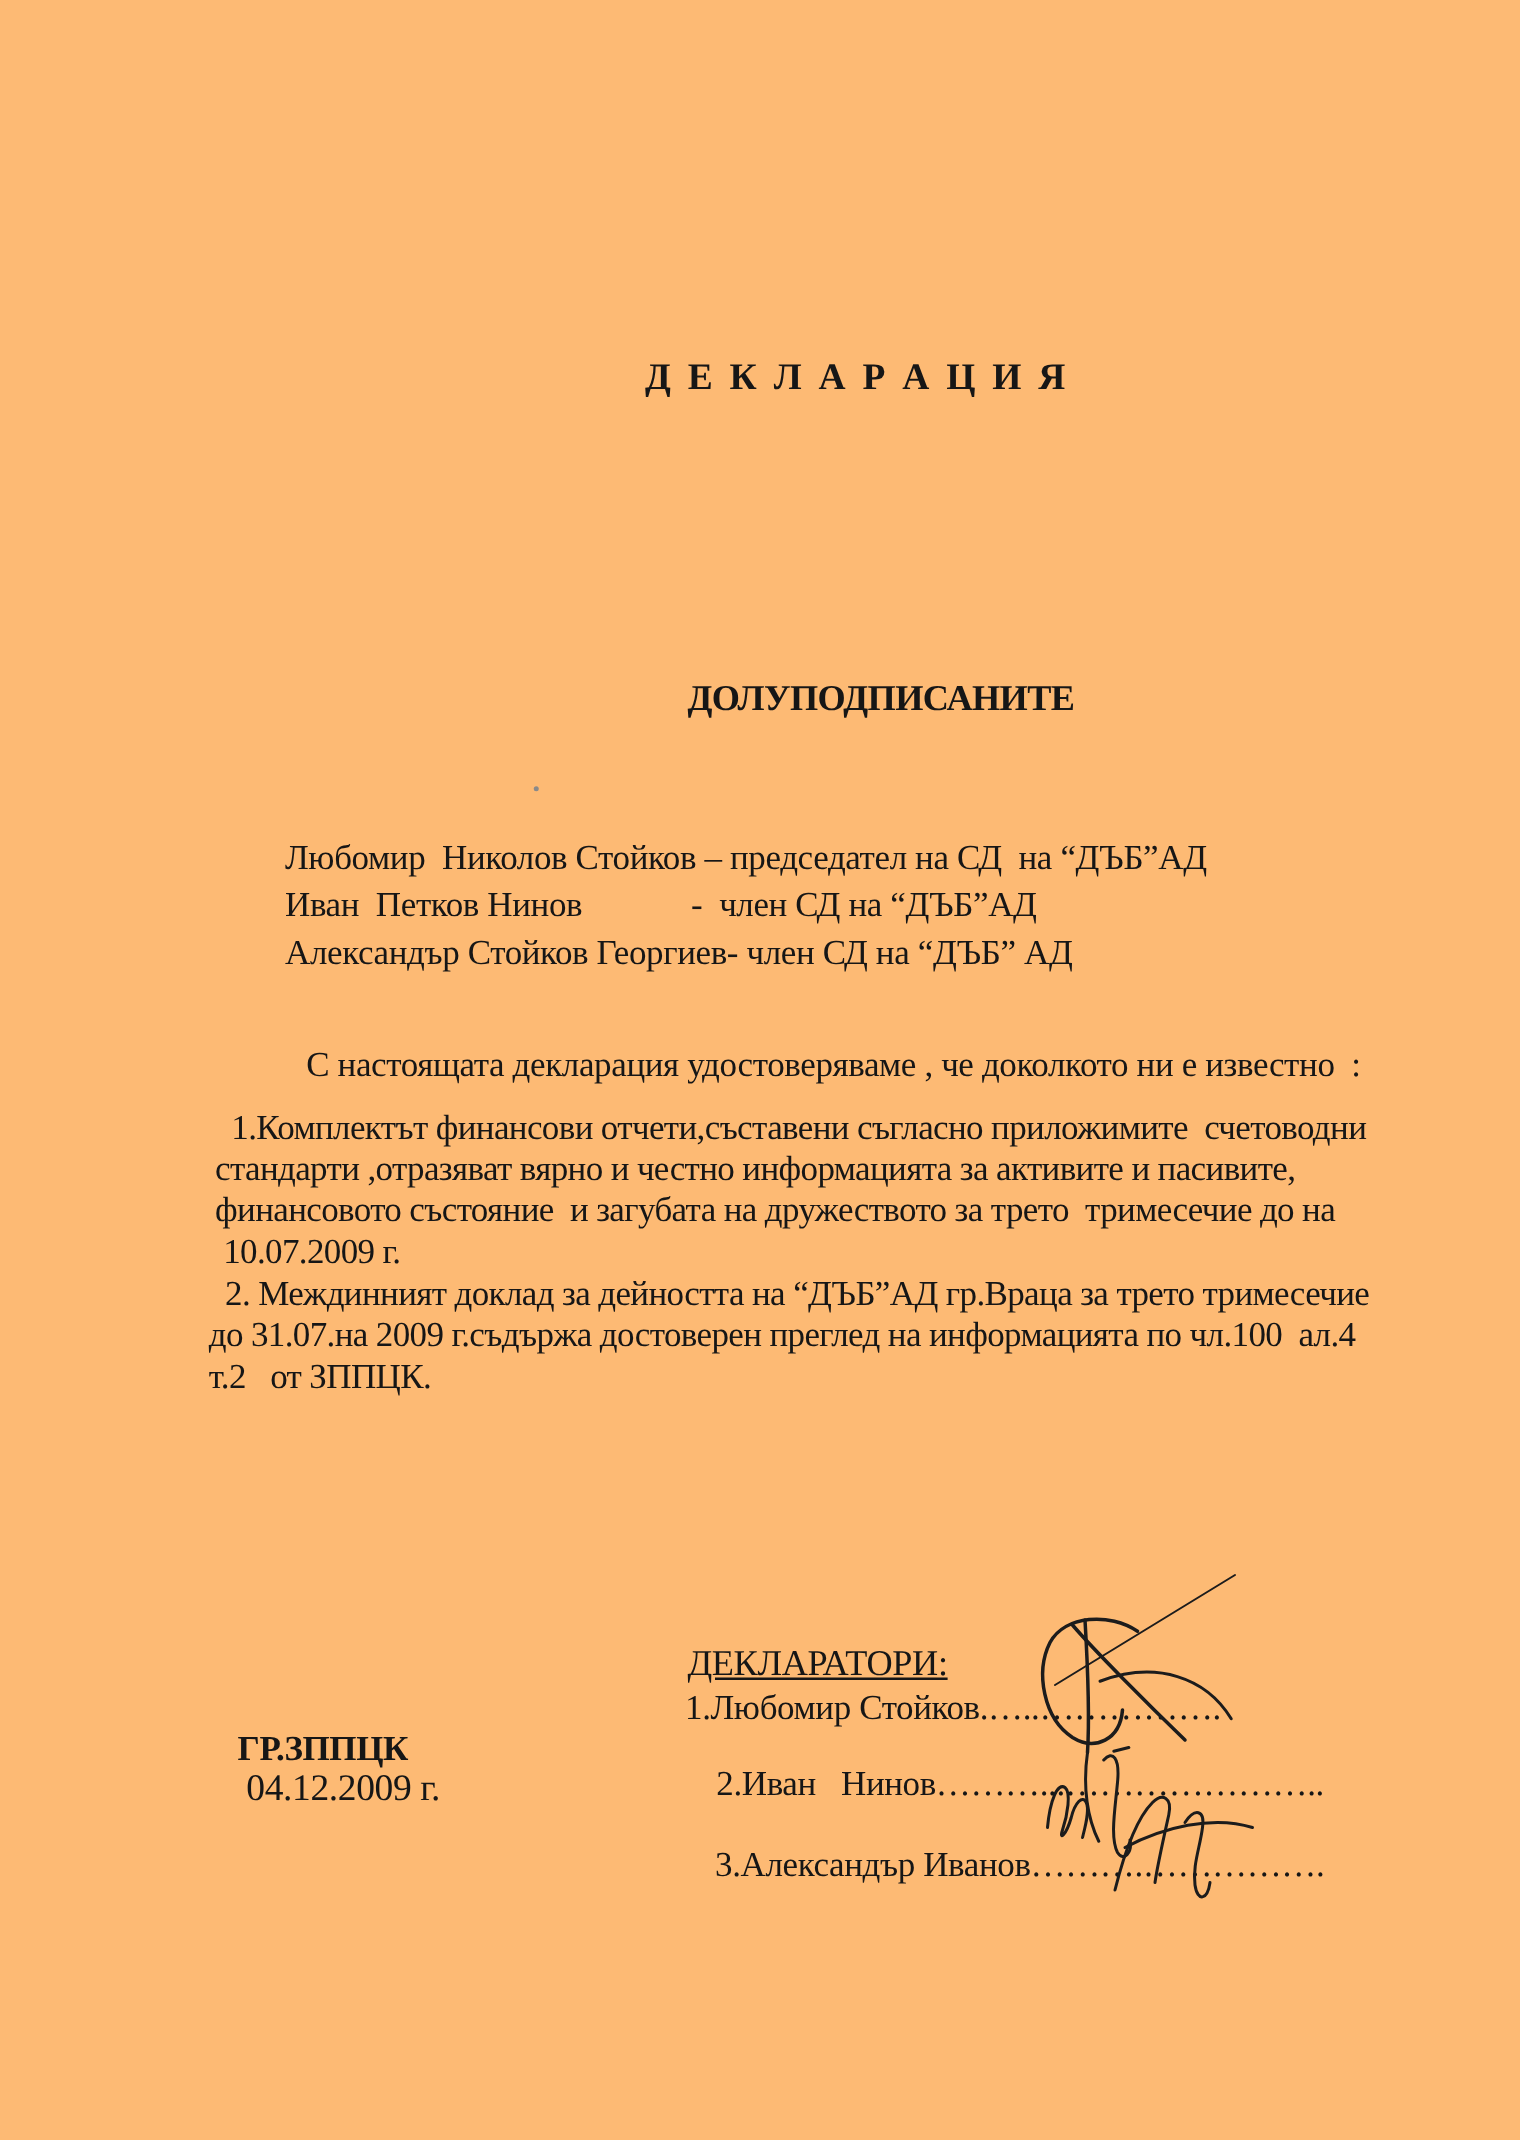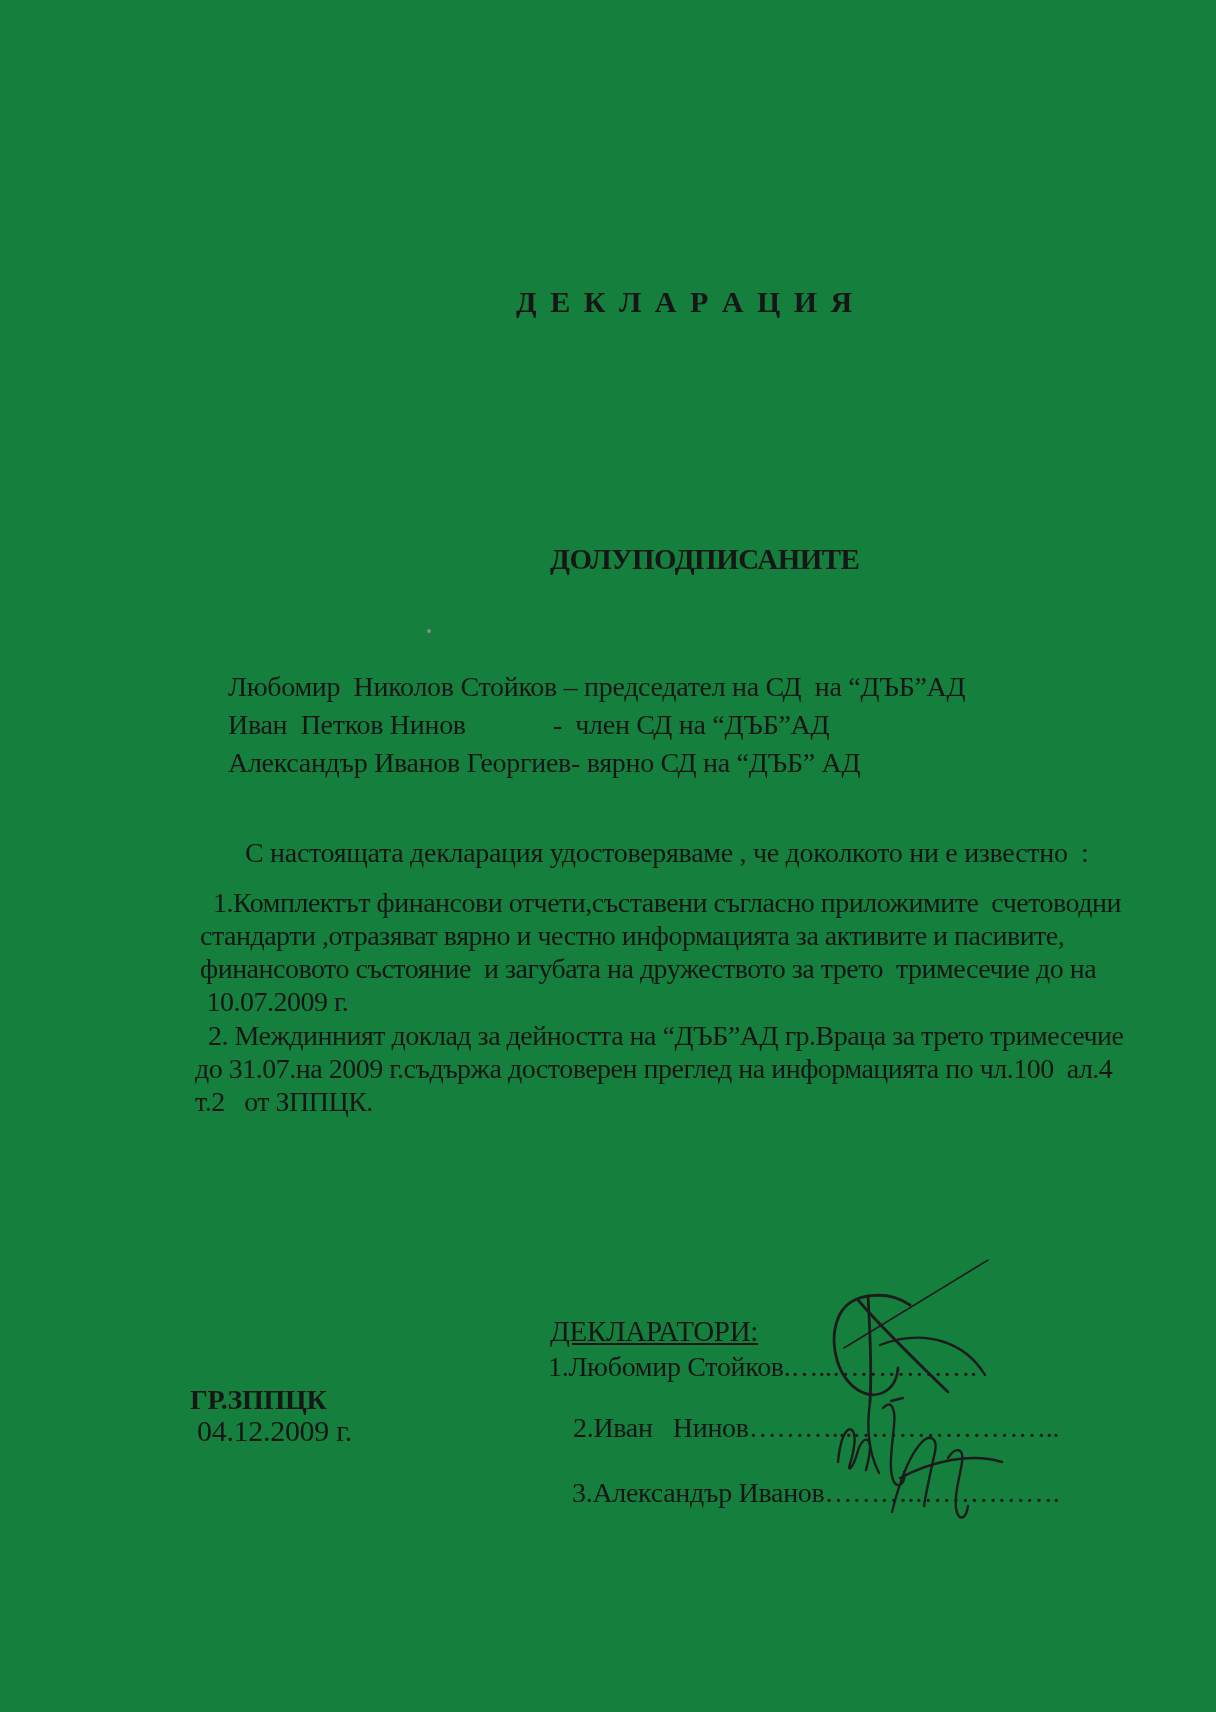--- a/index.html
+++ b/index.html
@@ -1,20 +1,20 @@
 <!DOCTYPE html>
 <html><head>
 <meta charset="utf-8">
 <style>
   html, body { margin: 0; padding: 0; }
   .page {
     position: relative;
     width: 1216px;
     height: 1712px;
-    background: #15803d;
+    background: #fdba74;
     font-family: "Liberation Serif", serif;
     color: #161616;
     overflow: hidden;
   }
   .t {
     position: absolute;
     white-space: pre;
     line-height: 1;
     letter-spacing: -0.3px;
   }
@@ -27,21 +27,21 @@
     left: 550px; top: 545px;
     font-size: 29px; font-weight: bold;
     letter-spacing: -0.5px;
   }
   .signatories { position: absolute; left: 228px; top: 668px; }
   .signatories .line {
     white-space: pre; font-size: 28px; line-height: 38px;
     letter-spacing: -0.3px;
   }
   .intro { left: 245px; top: 839px; font-size: 28px; }
-  .para { position: absolute; margin-left: 28px; }
+  .para { position: absolute; }
   .para .line {
     white-space: pre; font-size: 28px; line-height: 33px;
     letter-spacing: -0.5px;
   }
   .para-1 { left: 172px; top: 886px; width: 960px; }
   .para-2 { left: 167px; top: 1019px; width: 960px; }
   .declarants-heading { left: 550px; top: 1317px; font-size: 29px; text-decoration: underline; }
   .declarant-1 { left: 548px; top: 1353px; font-size: 28px; }
   .declarant-2 { left: 573px; top: 1414px; font-size: 28px; }
   .declarant-3 { left: 572px; top: 1479px; font-size: 28px; }
@@ -63,21 +63,21 @@
 
 <div class="page">
 
   <div class="t doc-title">Д Е К Л А Р А Ц И Я</div>
 
   <div class="t doc-subtitle">ДОЛУПОДПИСАНИТЕ</div>
 
   <div class="signatories">
     <div class="line">Любомир  Николов Стойков – председател на СД  на “ДЪБ”АД</div>
     <div class="line">Иван  Петков Нинов             -  член СД на “ДЪБ”АД</div>
-    <div class="line">Александър Иванов Георгиев- вярно СД на “ДЪБ” АД</div>
+    <div class="line">Александър Стойков Георгиев- член СД на “ДЪБ” АД</div>
   </div>
 
   <div class="t intro">С настоящата декларация удостоверяваме , че доколкото ни е известно  :</div>
 
   <div class="para para-1">
     <div class="line">  1.Комплектът финансови отчети,съставени съгласно приложимите  счетоводни</div>
     <div class="line">стандарти ,отразяват вярно и честно информацията за активите и пасивите,</div>
     <div class="line">финансовото състояние  и загубата на дружеството за трето  тримесечие до на</div>
     <div class="line"> 10.07.2009 г.</div>
   </div>

